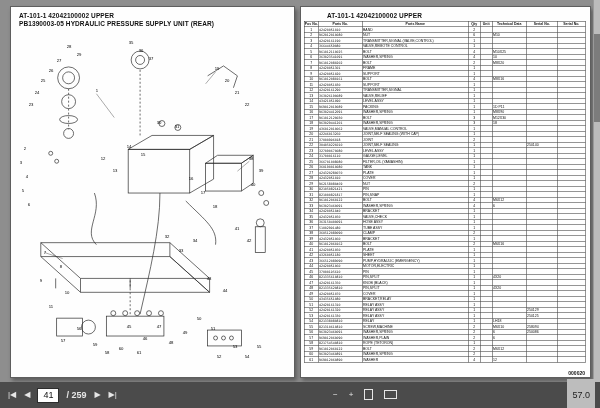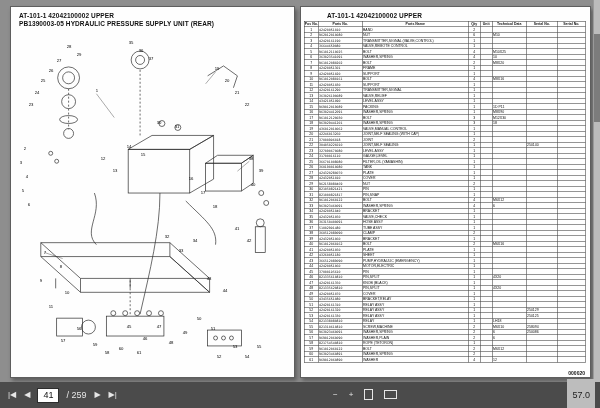--- a/index.html
+++ b/index.html
@@ -26,21 +26,21 @@
   .page-code{position:absolute;right:5px;bottom:1px;font-size:5px;font-weight:bold;}
   
   .vscroll{position:absolute;right:0;top:0;width:7px;bottom:26px;background:#bcbcbc;border-left:1px solid #9a9a9a;box-sizing:border-box;}
   .thumb{position:absolute;left:0;right:0;top:34px;height:88px;background:#7c7c7c;}
   
   .toolbar{position:absolute;left:0;right:0;bottom:0;height:26px;background:#4b4b4b;
         display:flex;align-items:center;padding:0 5px;box-sizing:border-box;color:#e6e6e6;}
   .tb-group{display:flex;align-items:center;gap:2px;}
   .tb-btn{background:none;border:none;color:#e6e6e6;font-size:8px;padding:1px 3px;cursor:pointer;line-height:1;font-family:"Liberation Sans",sans-serif;}
   .page-input{width:20px;height:13px;font-size:9px;text-align:center;border:1px solid #2d2d2d;background:#fff;color:#111;padding:0;margin:0 2px;}
-  .tb-text{font-size:9px;margin:0 3px;}
+  .tb-text{font-size:9px;margin:0 3px;font-weight:bold;}
   .mid{position:absolute;left:330px;gap:5px;}
   .fit-box{display:inline-block;width:7px;height:9px;border:1px solid #e6e6e6;}
   .fit-box.wide{width:11px;height:7px;}
   .tb-right{margin-left:auto;display:flex;align-items:center;}
   .zoom-chip{background:#bdbdbd;color:#1d1d1d;font-size:9px;padding:11px 5px;}
   svg{display:block;}
 </style>
 </head>
 <body>
 

